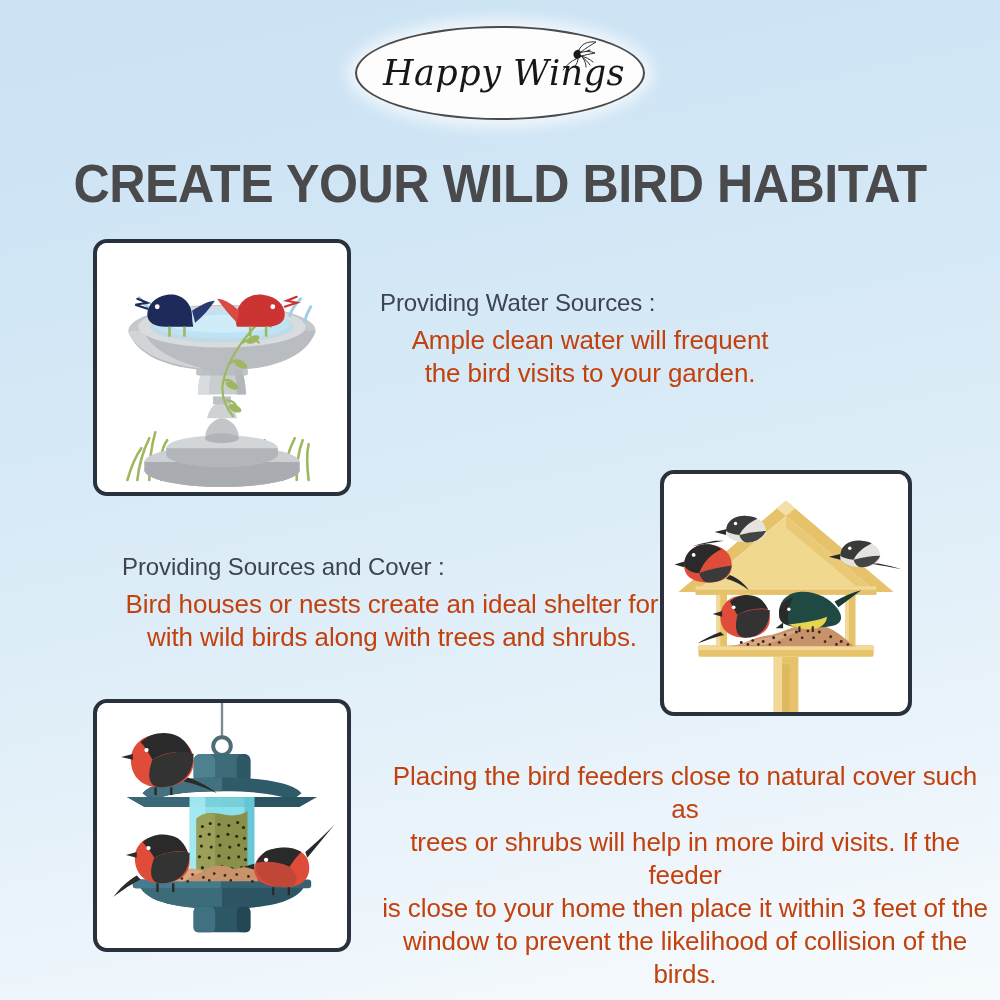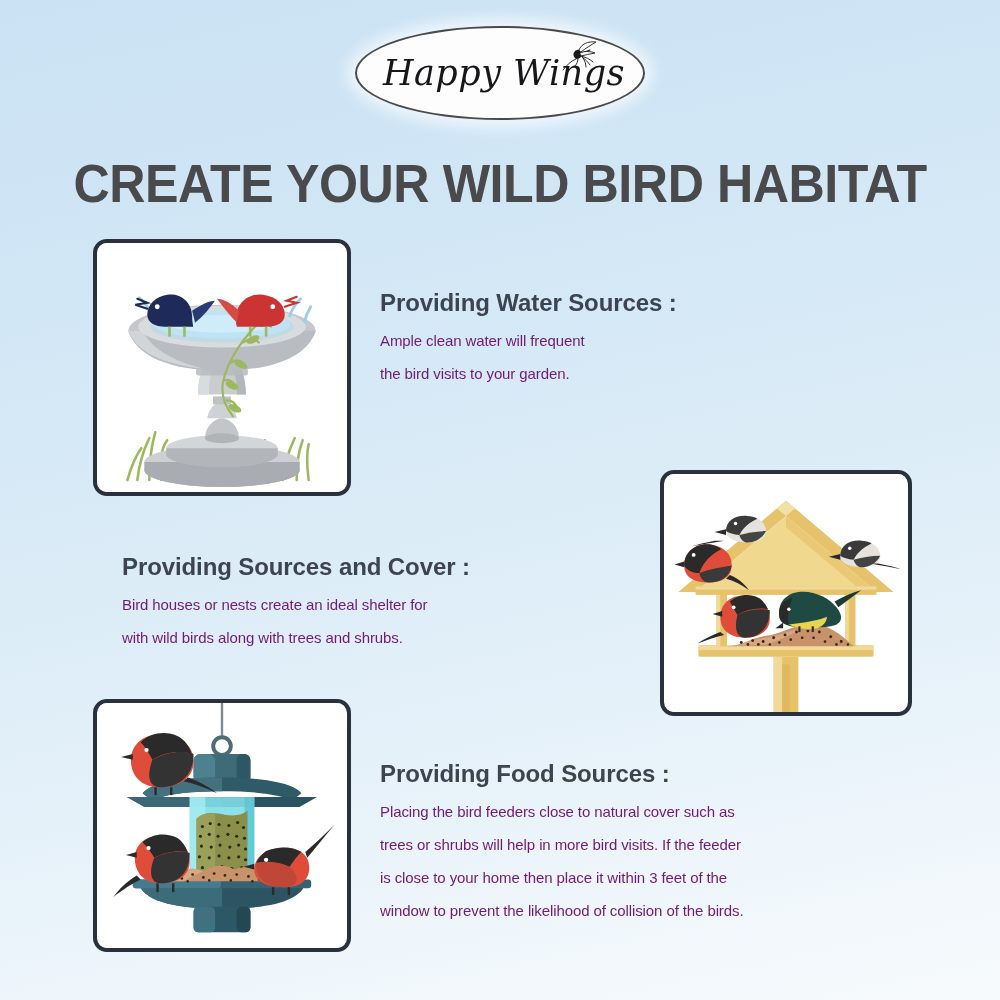--- a/index.html
+++ b/index.html
@@ -93,34 +93,35 @@
   .frame svg { display: block; width: 100%; height: 100%; }
 
   #frame-water   { left: 93px;  top: 239px; width: 258px; height: 257px; }
   #frame-shelter { left: 660px; top: 470px; width: 252px; height: 246px; }
   #frame-food    { left: 93px;  top: 699px; width: 258px; height: 253px; }
 
   
   .block { position: absolute; }
   .block h2 {
     font-family: "Liberation Sans", sans-serif;
-    font-weight: bold;
+    font-weight: normal;
     font-size: 24px;
     color: #3d4450;
     letter-spacing: -0.1px;
     margin-bottom: 7px;
     white-space: nowrap;
   }
   .block p {
     font-family: "Liberation Sans", sans-serif;
-    font-size: 15px;
+    font-size: 26px;
     line-height: 33px;
-    color: #701a75;
+    color: #c2410c;
     letter-spacing: -0.1px;
     white-space: pre-line;
+    text-align: center;
   }
 
   #block-water   { left: 380px; top: 289px; width: 420px; }
   #block-shelter { left: 122px; top: 553px; width: 540px; }
   #block-food    { left: 380px; top: 760px; width: 610px; }
 </style>
 </head>
 <body>
 
 <div class="poster">
@@ -458,20 +459,19 @@
 the bird visits to your garden.</p>
   </div>
 
   <div class="block" id="block-shelter">
     <h2>Providing Sources and Cover :</h2>
     <p>Bird houses or nests create an ideal shelter for
 with wild birds along with trees and shrubs.</p>
   </div>
 
   <div class="block" id="block-food">
-    <h2>Providing Food Sources :</h2>
     <p>Placing the bird feeders close to natural cover such as
 trees or shrubs will help in more bird visits. If the feeder
 is close to your home then place it within 3 feet of the
 window to prevent the likelihood of collision of the birds.</p>
   </div>
 
 </div>
 
 </body></html>

